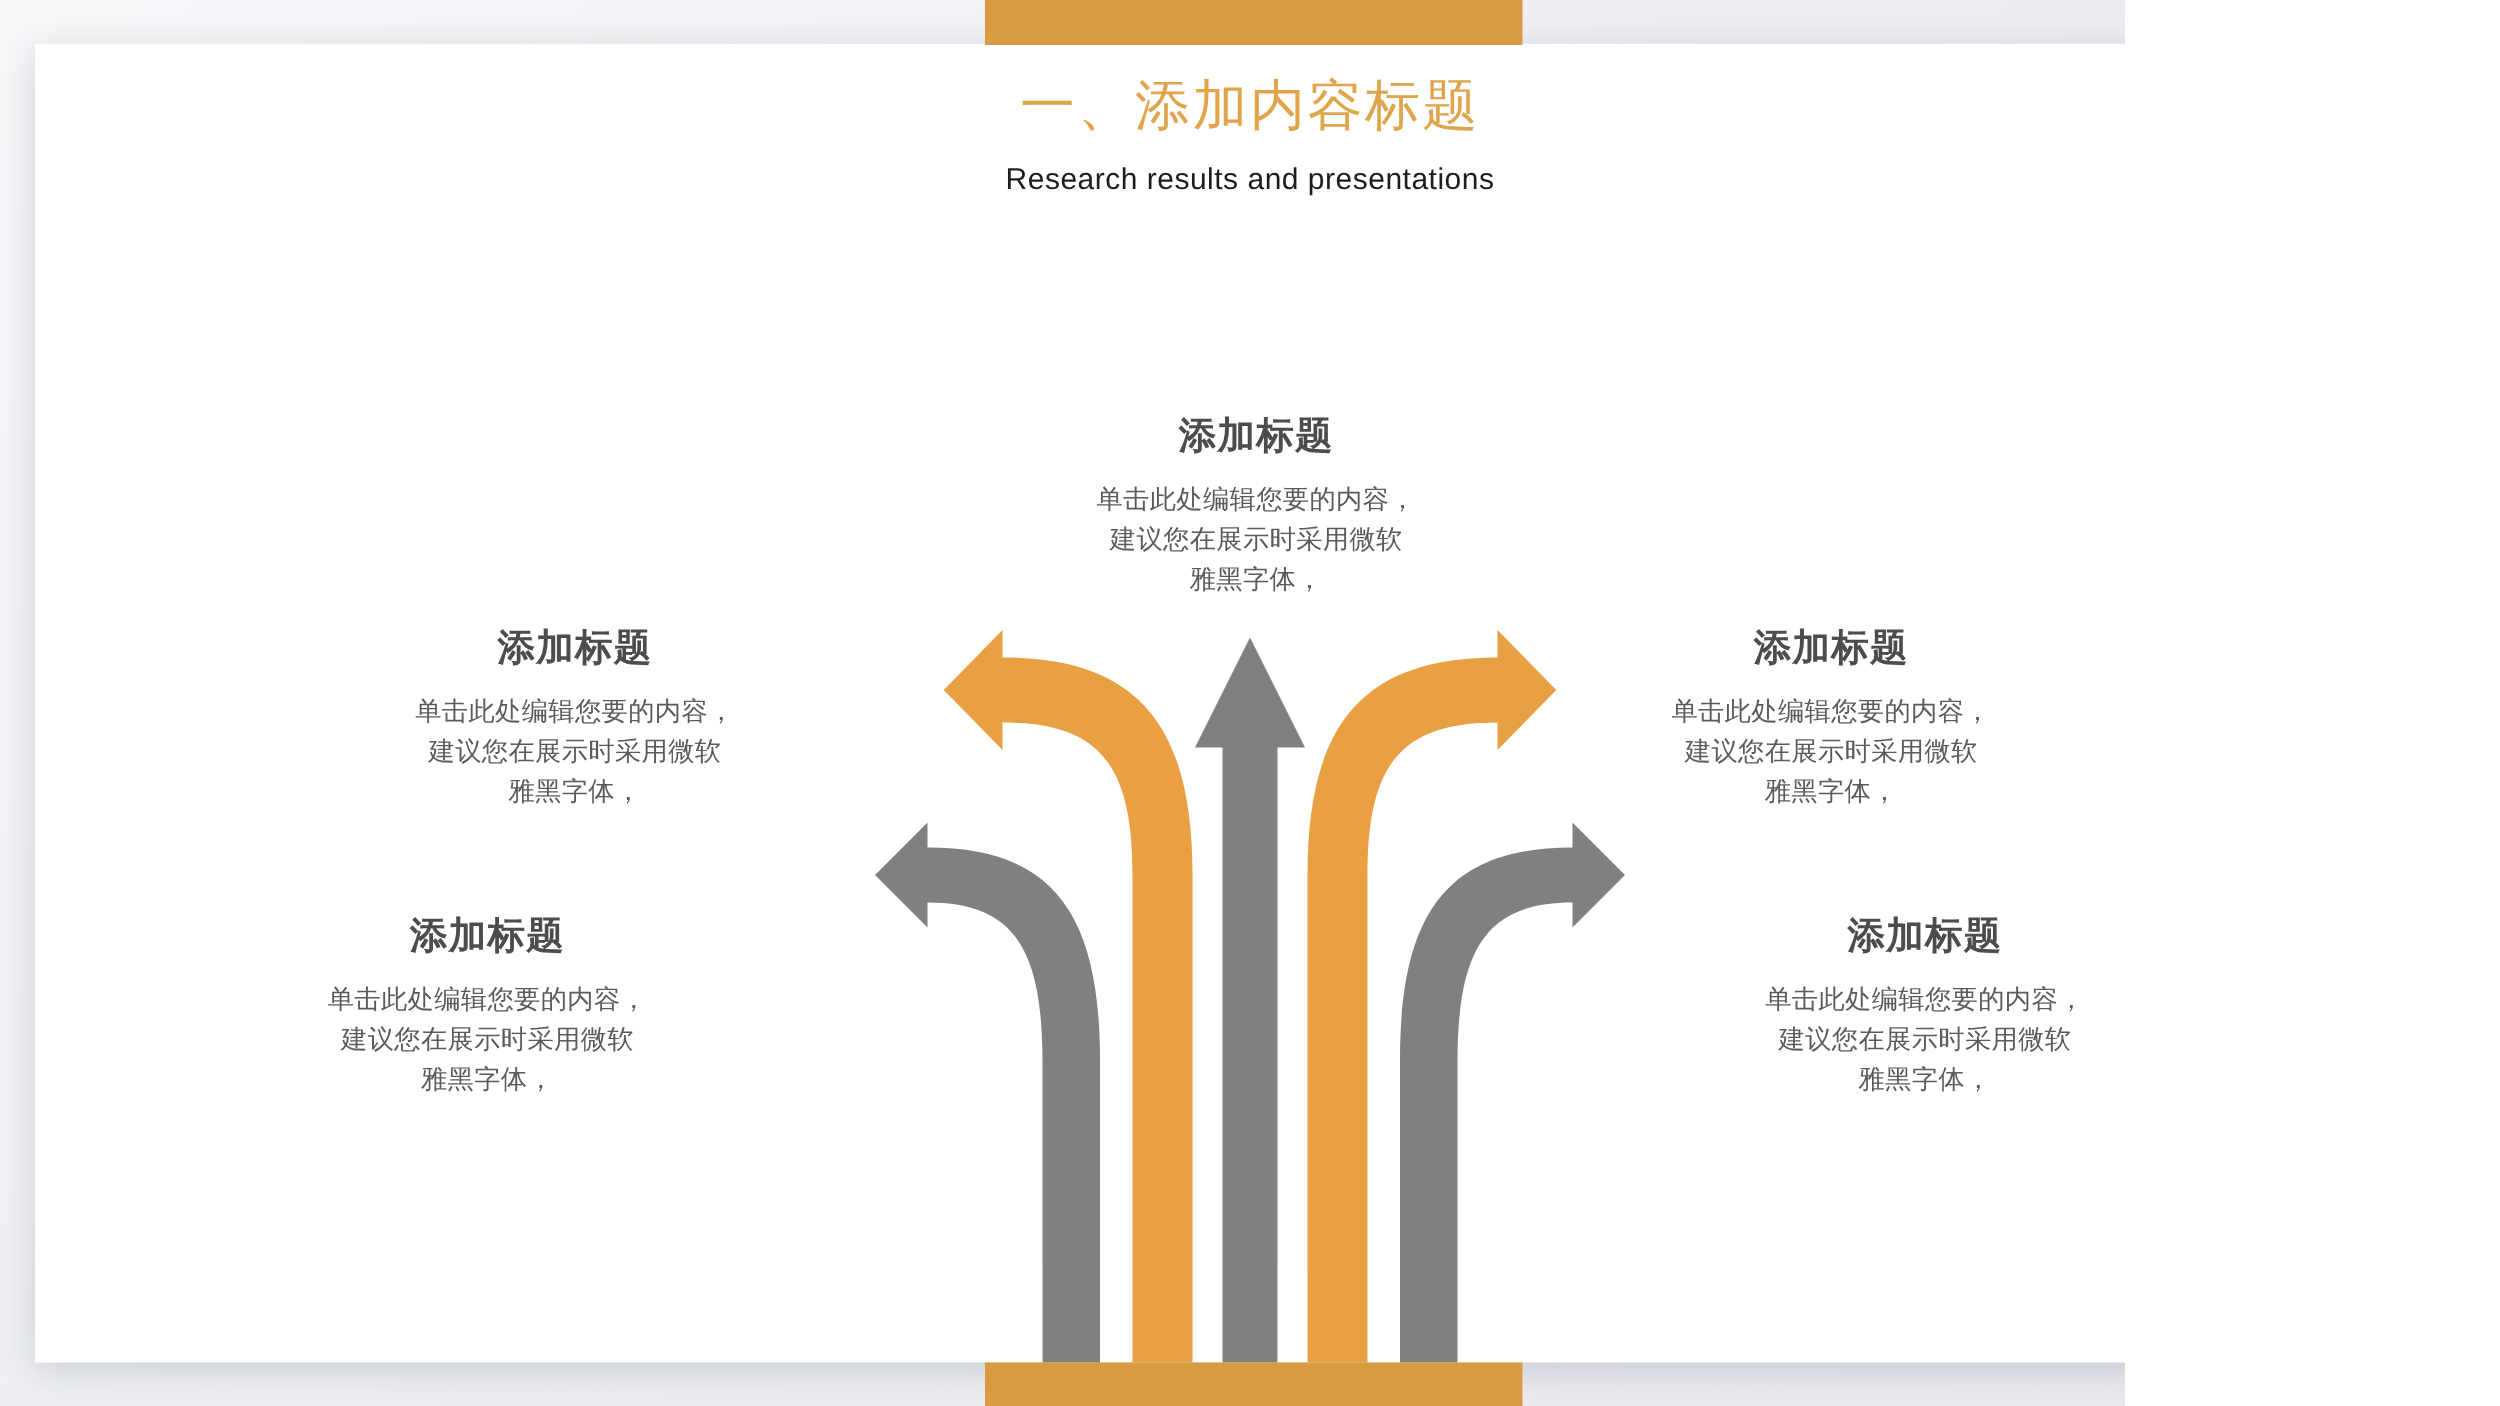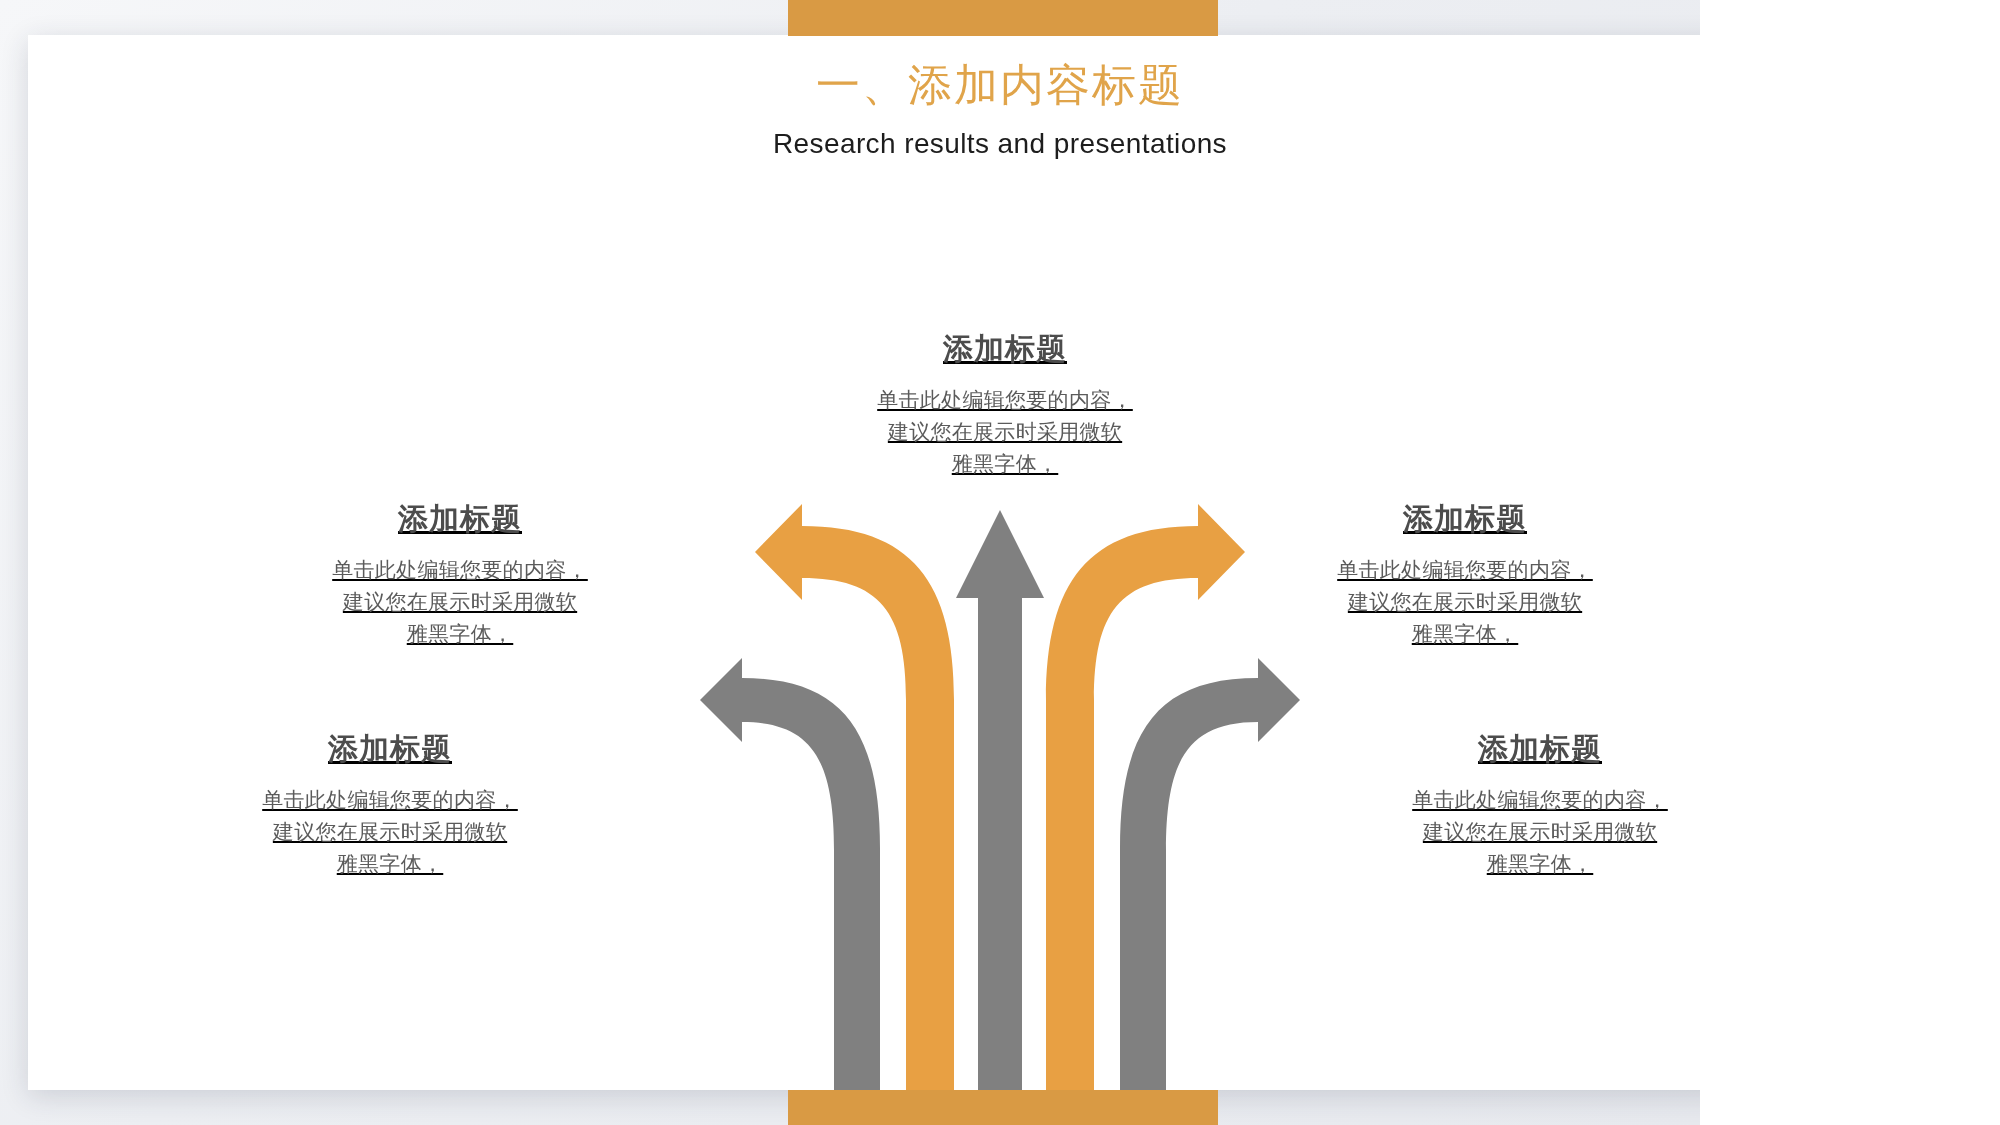--- a/index.html
+++ b/index.html
@@ -56,21 +56,21 @@
   }
   .slide-title {
     font-size: 44px;
     line-height: 54px;
     color: #e0a44a;
     letter-spacing: 2px;
     font-weight: 400;
     margin: 0;
   }
   .slide-subtitle {
-    font-size: 28px;
+    font-size: 24px;
     line-height: 36px;
     color: #1d1d1d;
     font-weight: 400;
     margin: 14px 0 0 0;
     letter-spacing: 0.4px;
   }
 
   
   .diagram {
     position: absolute;
@@ -81,21 +81,20 @@
     z-index: 2;
     pointer-events: none;
   }
 
   
   .callout {
     position: absolute;
     z-index: 5;
     text-align: center;
     width: 420px;
-    text-decoration: underline;
   }
   .callout-title {
     font-size: 30px;
     line-height: 38px;
     font-weight: bold;
     color: #4c4c4c;
     margin: 0 0 6px 0;
     letter-spacing: 1px;
   }
   .callout-body {

